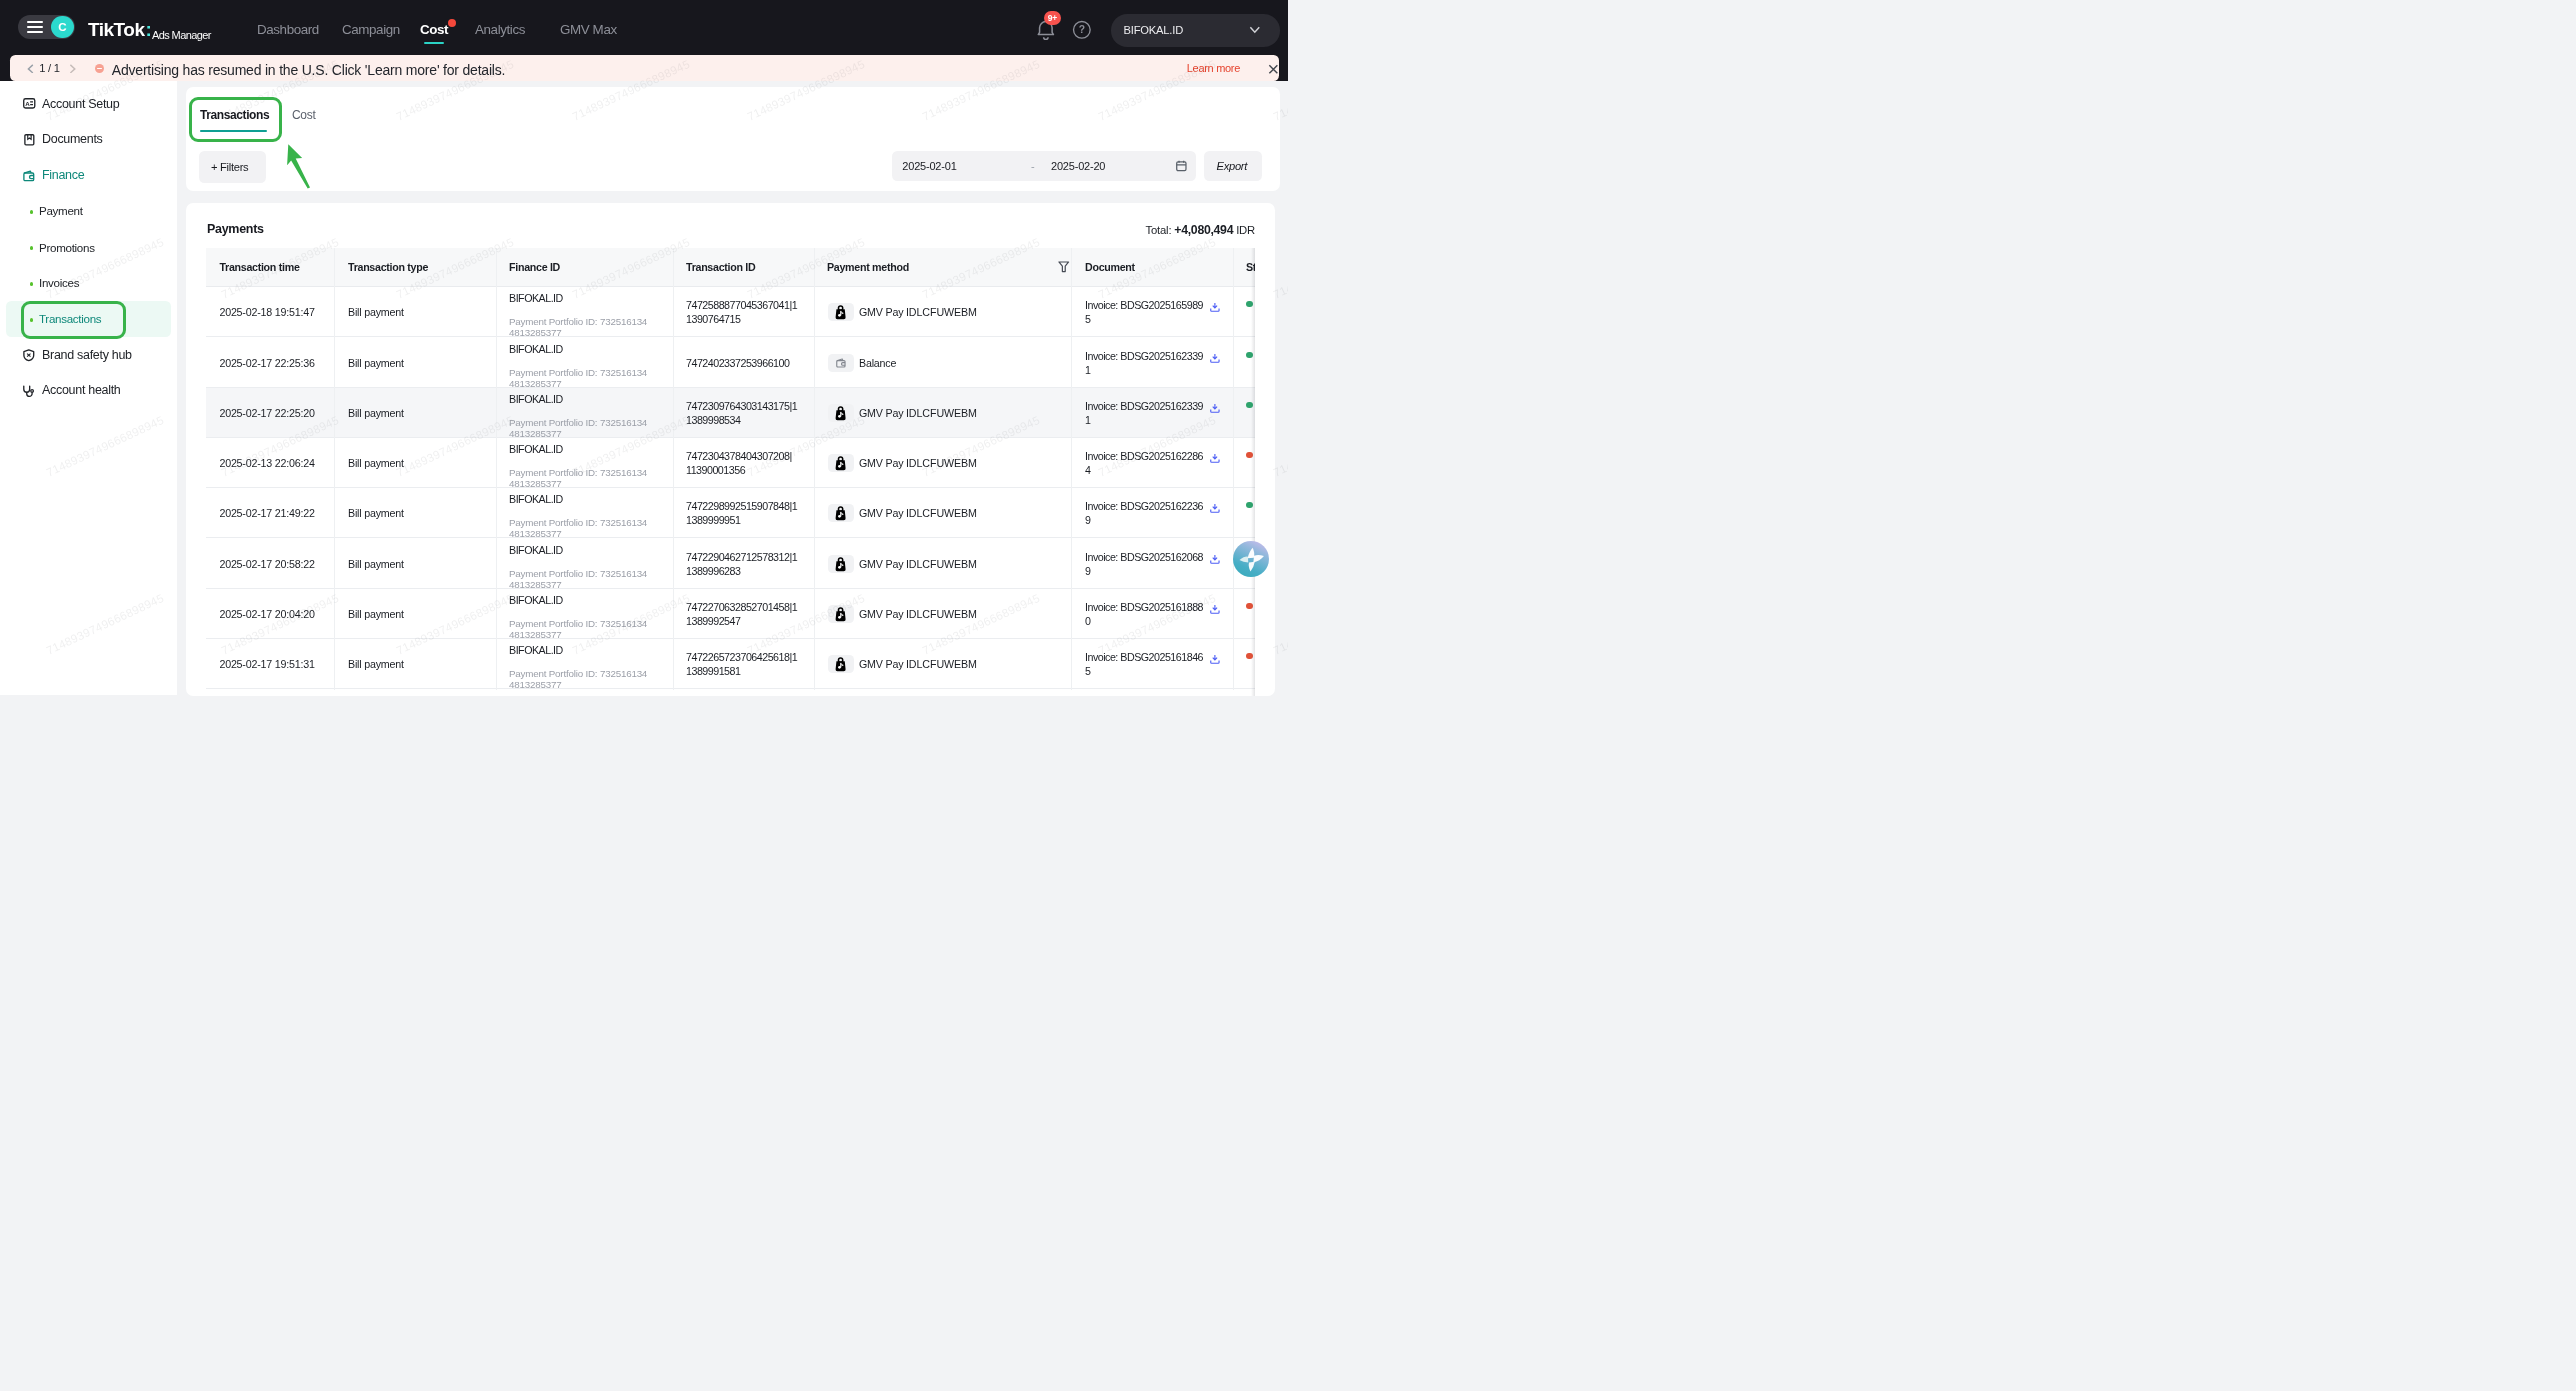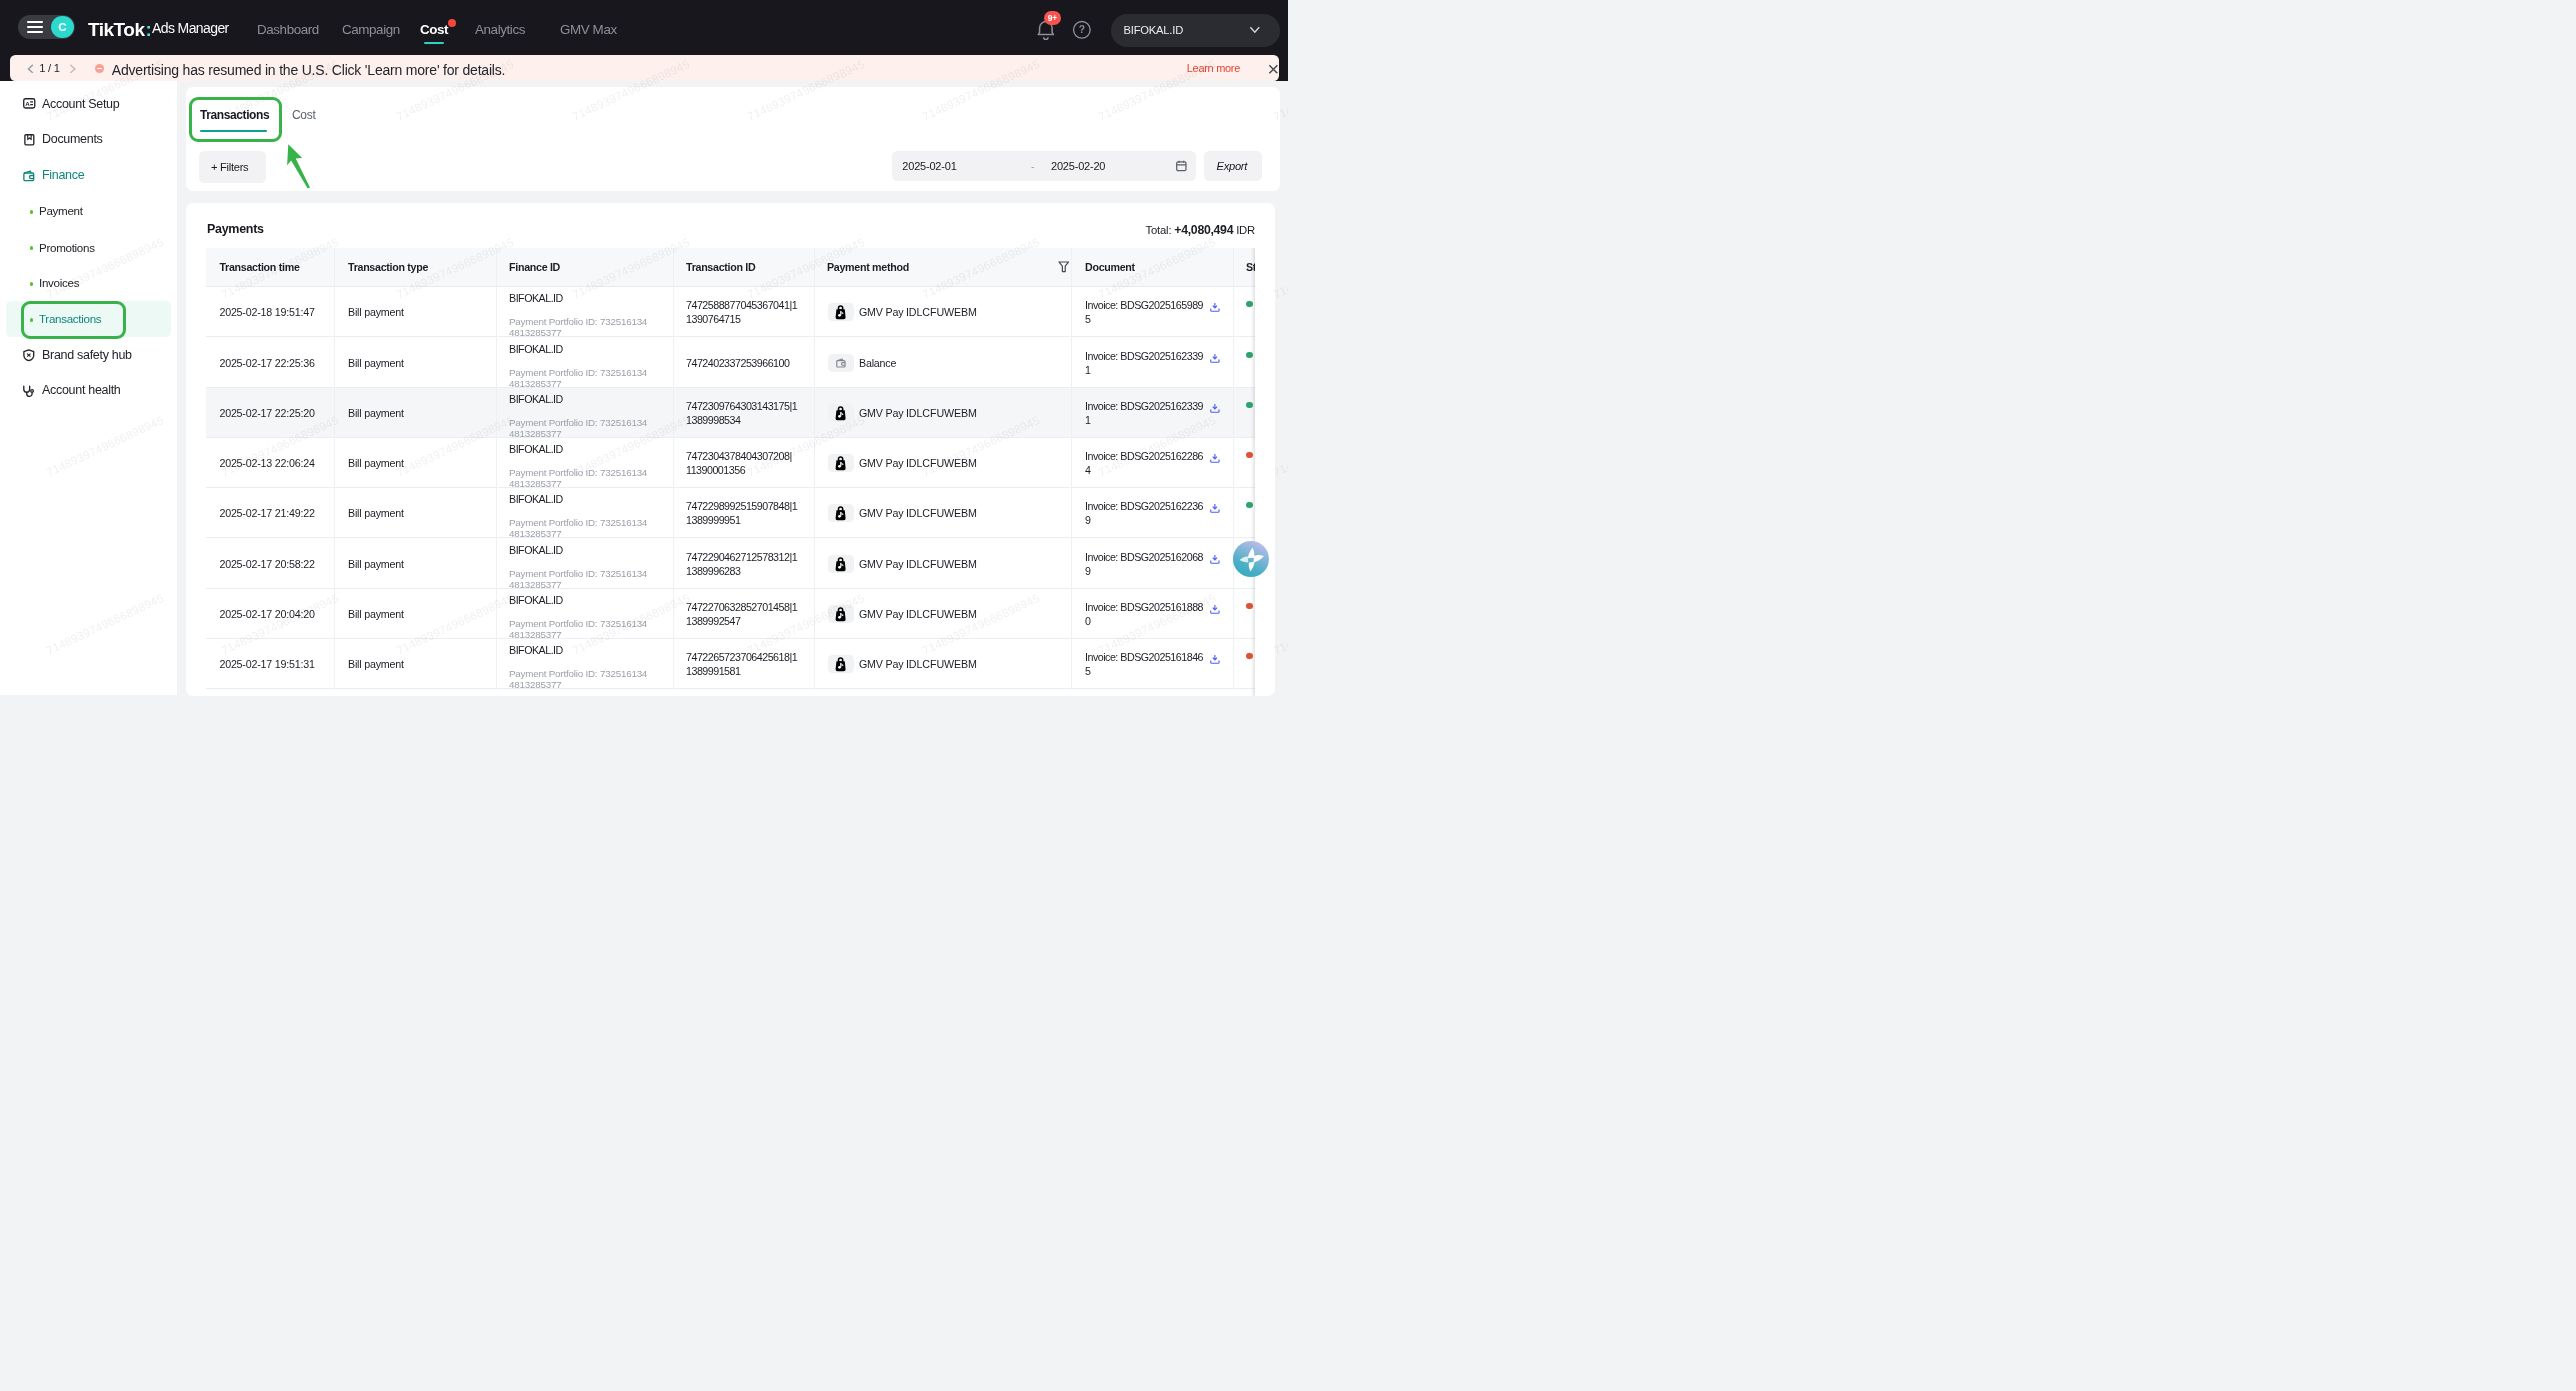--- a/index.html
+++ b/index.html
@@ -5,21 +5,21 @@
 html,body{width:1288px;height:696px;overflow:hidden;}
 body{position:relative;background:#f2f3f5;font-family:"Liberation Sans",sans-serif;color:#1b1e24;}
 .abs{position:absolute;}
 
 .band{position:absolute;left:0;top:0;width:1288px;height:81px;background:#17171d;}
 .pill{position:absolute;left:18px;top:14.8px;width:57px;height:24px;border-radius:12.5px;background:#3a3a41;}
 .hline{position:absolute;left:8.5px;width:16px;height:2px;background:#fff;border-radius:0.9px;}
 .avatar{position:absolute;right:1.3px;top:0.9px;width:22.4px;height:22.4px;border-radius:50%;background:#2bd9cd;color:#fff;font-size:11.6px;font-weight:bold;text-align:center;line-height:22.4px;}
 .logo{position:absolute;left:88px;top:19px;font-size:19px;font-weight:bold;color:#fff;letter-spacing:-0.5px;}
 .logo .c1{color:#49e6dc;margin-left:0.9px;}
-.adsm{position:absolute;left:152px;top:20px;font-size:14px;color:#fdfdfd;letter-spacing:-0.6px;}
+.adsm{position:absolute;left:152px;top:29px;font-size:11px;color:#fdfdfd;letter-spacing:-0.6px;}
 .nav{position:absolute;top:21.5px;font-size:13.4px;color:#8d8f98;letter-spacing:-0.4px;}
 .nav.on{color:#fff;font-weight:bold;}
 .reddot{position:absolute;left:448px;top:19px;width:8px;height:8px;border-radius:50%;background:#f5483b;}
 .toolsbar{position:absolute;left:424px;top:42px;width:19.7px;height:2.3px;border-radius:1.8px;background:#2bd3c5;}
 .badge{position:absolute;left:1044px;top:10.7px;min-width:17px;height:14px;border-radius:7.2px;background:#f8534e;color:#fff;font-size:8.5px;font-weight:bold;text-align:center;line-height:14px;padding:0 3.6px;z-index:3;}
 .acct{position:absolute;left:1111px;top:13.8px;width:169px;height:33px;border-radius:16.3px;background:#2b2b32;}
 .acct span{position:absolute;left:12.5px;top:9.8px;font-size:11.2px;color:#ededf0;letter-spacing:-0.2px;}
 
 .banner{position:absolute;left:9.8px;top:55px;width:1269px;height:26px;border-radius:5.4px;background:#fdf0ed;}
 .bnav{position:absolute;top:7.2px;color:#23262c;font-size:11.2px;letter-spacing:-0.3px;}

